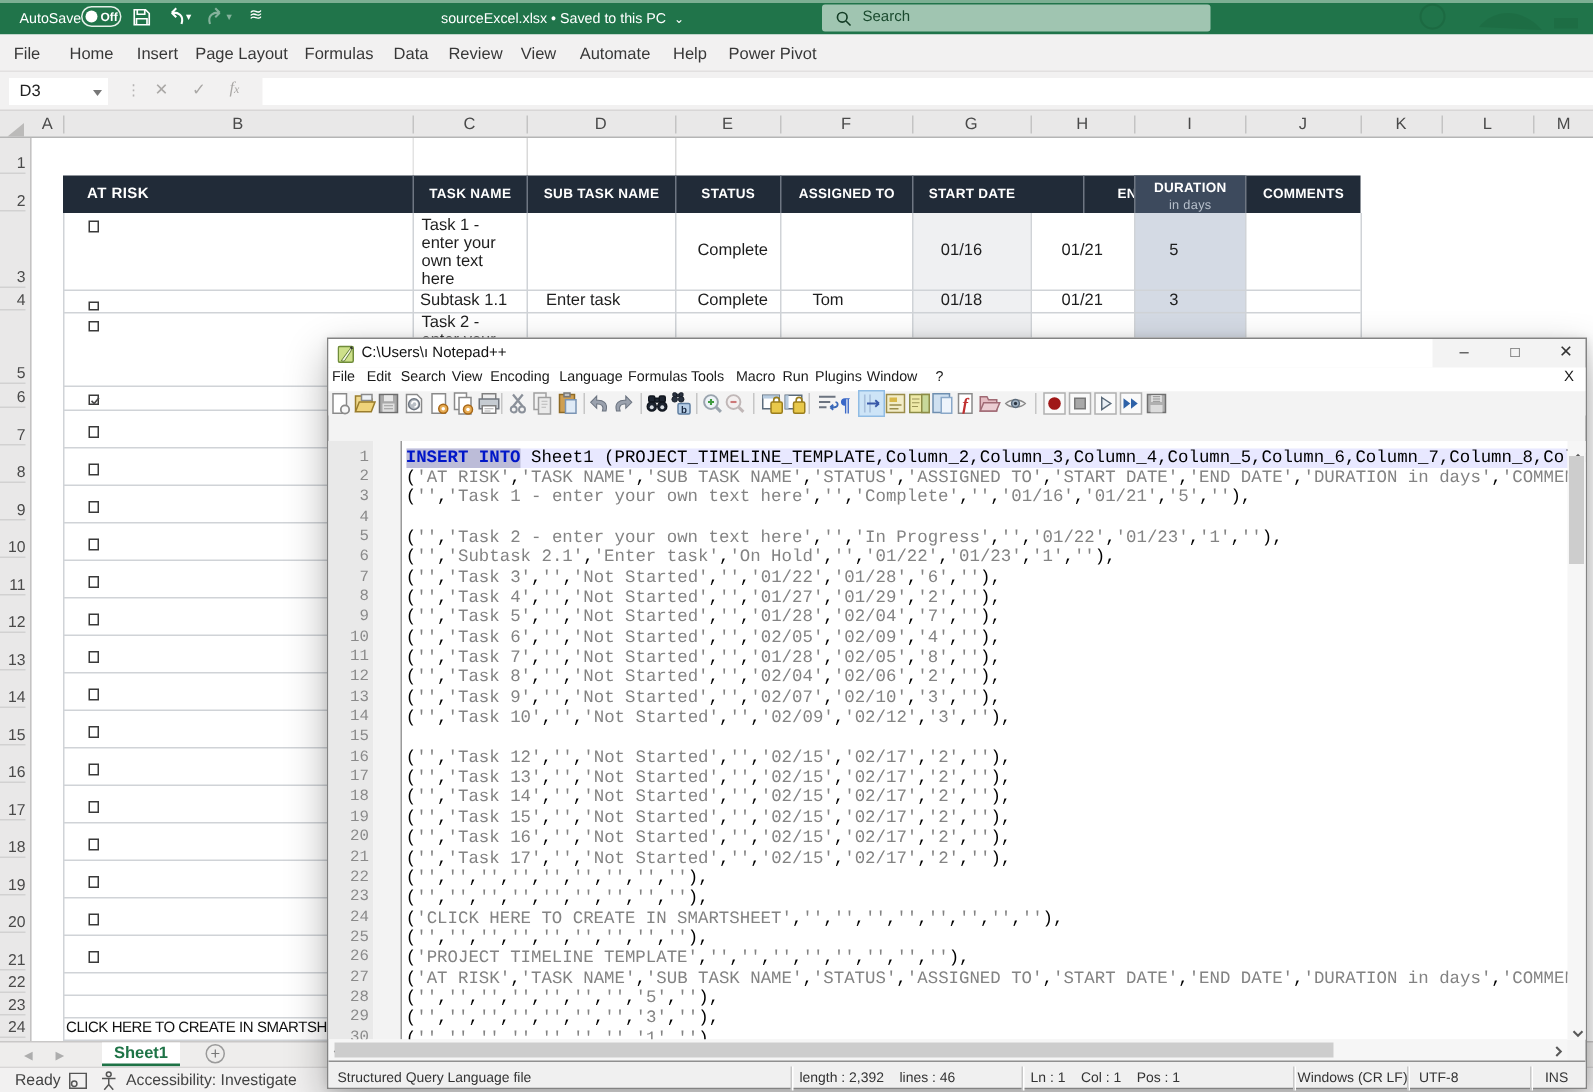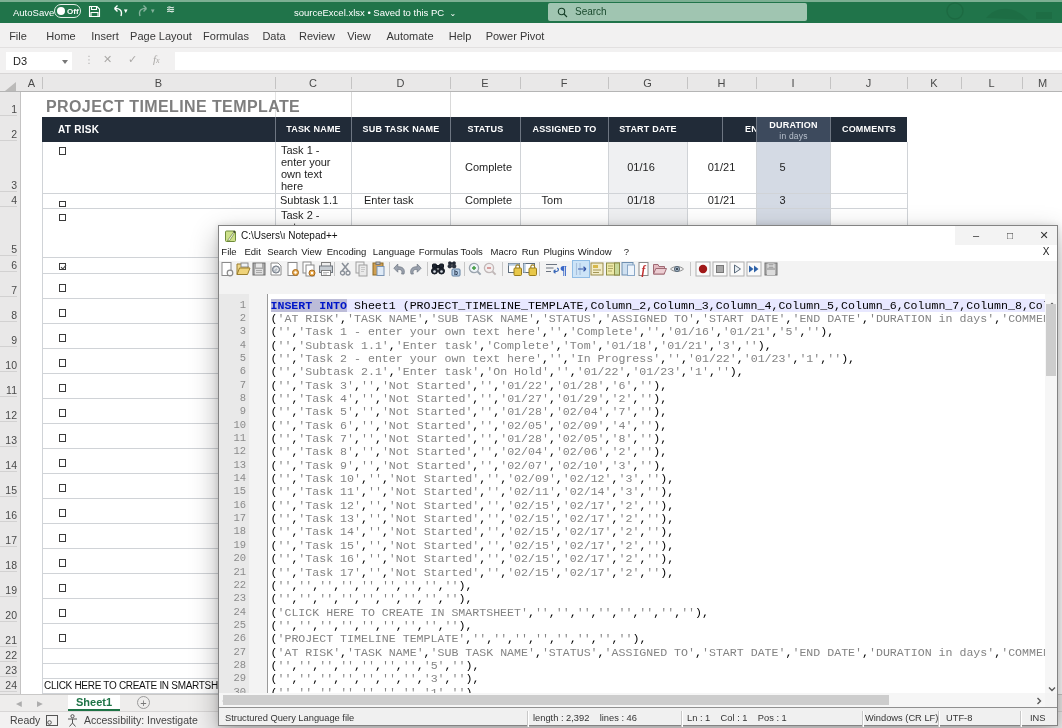--- a/index.html
+++ b/index.html
@@ -169,21 +169,20 @@
 <div class="ch" style="left:961px;width:61px">L</div>
 <div class="chsep" style="left:1022px"></div>
 <div class="ch" style="left:1022px;width:41px">M</div>
 </div>
   <div id="selall"></div>
 
   <div id="xgrid">
     <div class="gl" style="left:275px;top:0;width:1px;height:25px;background:#e3e3e3"></div>
     <div class="gl" style="left:351px;top:0;width:1px;height:25px"></div>
     <div class="gl" style="left:450px;top:0;width:1px;height:25px"></div>
-    <div id="title1">PROJECT TIMELINE TEMPLATE</div>
     <div class="cfillG" style="top:50px;height:132px"></div>
 <div class="cfillI" style="top:50px;height:132px"></div>
     <div class="tl" style="top:101px"></div>
 <div class="tl" style="top:116px"></div>
 <div class="tl" style="top:165px"></div>
 <div class="tl" style="top:181px"></div>
 <div class="tl" style="top:206px"></div>
 <div class="tl" style="top:231px"></div>
 <div class="tl" style="top:256px"></div>
 <div class="tl" style="top:281px"></div>
@@ -512,32 +511,30 @@
           <rect x="4.5" y="2.5" width="7" height="4.5" fill="#e8e8e8"></rect>
           <path d="M5.5 3.5 H10.5 M5.5 5 H10.5 M5.5 6.5 H10.5" stroke="#888" stroke-width=".7"></path>
           <rect x="4" y="9" width="8" height="5" fill="#dcdcdc"></rect>
         </svg>
       </div>
     <div id="nppedit">
       <div id="ncode">
           <div class="cl hl" style="top:4.50px"><span class="sel"><b class="kw">INSERT INTO</b></span> Sheet1 (PROJECT_TIMELINE_TEMPLATE,Column_2,Column_3,Column_4,Column_5,Column_6,Column_7,Column_8,Column_9) VALUES</div>
 <div class="cl" style="top:17.85px">(<i>'AT RISK'</i>,<i>'TASK NAME'</i>,<i>'SUB TASK NAME'</i>,<i>'STATUS'</i>,<i>'ASSIGNED TO'</i>,<i>'START DATE'</i>,<i>'END DATE'</i>,<i>'DURATION in days'</i>,<i>'COMMENTS'</i>),</div>
 <div class="cl" style="top:31.20px">(<i>''</i>,<i>'Task 1 - enter your own text here'</i>,<i>''</i>,<i>'Complete'</i>,<i>''</i>,<i>'01/16'</i>,<i>'01/21'</i>,<i>'5'</i>,<i>''</i>),</div>
-<div class="cl" style="top:44.55px">(<i>''</i>,<i>'Subtask 1.1'</i>,<i>'Enter task'</i>,<i>'Complete'</i>,<i>'Tom'</i>,<i>'01/18'</i>,<i>'01/21'</i>,<i>'3'</i>,<i>''</i>),</div>
 <div class="cl" style="top:57.90px">(<i>''</i>,<i>'Task 2 - enter your own text here'</i>,<i>''</i>,<i>'In Progress'</i>,<i>''</i>,<i>'01/22'</i>,<i>'01/23'</i>,<i>'1'</i>,<i>''</i>),</div>
 <div class="cl" style="top:71.25px">(<i>''</i>,<i>'Subtask 2.1'</i>,<i>'Enter task'</i>,<i>'On Hold'</i>,<i>''</i>,<i>'01/22'</i>,<i>'01/23'</i>,<i>'1'</i>,<i>''</i>),</div>
 <div class="cl" style="top:84.60px">(<i>''</i>,<i>'Task 3'</i>,<i>''</i>,<i>'Not Started'</i>,<i>''</i>,<i>'01/22'</i>,<i>'01/28'</i>,<i>'6'</i>,<i>''</i>),</div>
 <div class="cl" style="top:97.95px">(<i>''</i>,<i>'Task 4'</i>,<i>''</i>,<i>'Not Started'</i>,<i>''</i>,<i>'01/27'</i>,<i>'01/29'</i>,<i>'2'</i>,<i>''</i>),</div>
 <div class="cl" style="top:111.30px">(<i>''</i>,<i>'Task 5'</i>,<i>''</i>,<i>'Not Started'</i>,<i>''</i>,<i>'01/28'</i>,<i>'02/04'</i>,<i>'7'</i>,<i>''</i>),</div>
 <div class="cl" style="top:124.65px">(<i>''</i>,<i>'Task 6'</i>,<i>''</i>,<i>'Not Started'</i>,<i>''</i>,<i>'02/05'</i>,<i>'02/09'</i>,<i>'4'</i>,<i>''</i>),</div>
 <div class="cl" style="top:138.00px">(<i>''</i>,<i>'Task 7'</i>,<i>''</i>,<i>'Not Started'</i>,<i>''</i>,<i>'01/28'</i>,<i>'02/05'</i>,<i>'8'</i>,<i>''</i>),</div>
 <div class="cl" style="top:151.35px">(<i>''</i>,<i>'Task 8'</i>,<i>''</i>,<i>'Not Started'</i>,<i>''</i>,<i>'02/04'</i>,<i>'02/06'</i>,<i>'2'</i>,<i>''</i>),</div>
 <div class="cl" style="top:164.70px">(<i>''</i>,<i>'Task 9'</i>,<i>''</i>,<i>'Not Started'</i>,<i>''</i>,<i>'02/07'</i>,<i>'02/10'</i>,<i>'3'</i>,<i>''</i>),</div>
 <div class="cl" style="top:178.05px">(<i>''</i>,<i>'Task 10'</i>,<i>''</i>,<i>'Not Started'</i>,<i>''</i>,<i>'02/09'</i>,<i>'02/12'</i>,<i>'3'</i>,<i>''</i>),</div>
-<div class="cl" style="top:191.40px">(<i>''</i>,<i>'Task 11'</i>,<i>''</i>,<i>'Not Started'</i>,<i>''</i>,<i>'02/11'</i>,<i>'02/14'</i>,<i>'3'</i>,<i>''</i>),</div>
 <div class="cl" style="top:204.75px">(<i>''</i>,<i>'Task 12'</i>,<i>''</i>,<i>'Not Started'</i>,<i>''</i>,<i>'02/15'</i>,<i>'02/17'</i>,<i>'2'</i>,<i>''</i>),</div>
 <div class="cl" style="top:218.10px">(<i>''</i>,<i>'Task 13'</i>,<i>''</i>,<i>'Not Started'</i>,<i>''</i>,<i>'02/15'</i>,<i>'02/17'</i>,<i>'2'</i>,<i>''</i>),</div>
 <div class="cl" style="top:231.45px">(<i>''</i>,<i>'Task 14'</i>,<i>''</i>,<i>'Not Started'</i>,<i>''</i>,<i>'02/15'</i>,<i>'02/17'</i>,<i>'2'</i>,<i>''</i>),</div>
 <div class="cl" style="top:244.80px">(<i>''</i>,<i>'Task 15'</i>,<i>''</i>,<i>'Not Started'</i>,<i>''</i>,<i>'02/15'</i>,<i>'02/17'</i>,<i>'2'</i>,<i>''</i>),</div>
 <div class="cl" style="top:258.15px">(<i>''</i>,<i>'Task 16'</i>,<i>''</i>,<i>'Not Started'</i>,<i>''</i>,<i>'02/15'</i>,<i>'02/17'</i>,<i>'2'</i>,<i>''</i>),</div>
 <div class="cl" style="top:271.50px">(<i>''</i>,<i>'Task 17'</i>,<i>''</i>,<i>'Not Started'</i>,<i>''</i>,<i>'02/15'</i>,<i>'02/17'</i>,<i>'2'</i>,<i>''</i>),</div>
 <div class="cl" style="top:284.85px">(<i>''</i>,<i>''</i>,<i>''</i>,<i>''</i>,<i>''</i>,<i>''</i>,<i>''</i>,<i>''</i>,<i>''</i>),</div>
 <div class="cl" style="top:298.20px">(<i>''</i>,<i>''</i>,<i>''</i>,<i>''</i>,<i>''</i>,<i>''</i>,<i>''</i>,<i>''</i>,<i>''</i>),</div>
 <div class="cl" style="top:311.55px">(<i>'CLICK HERE TO CREATE IN SMARTSHEET'</i>,<i>''</i>,<i>''</i>,<i>''</i>,<i>''</i>,<i>''</i>,<i>''</i>,<i>''</i>,<i>''</i>),</div>
 <div class="cl" style="top:324.90px">(<i>''</i>,<i>''</i>,<i>''</i>,<i>''</i>,<i>''</i>,<i>''</i>,<i>''</i>,<i>''</i>,<i>''</i>),</div>

